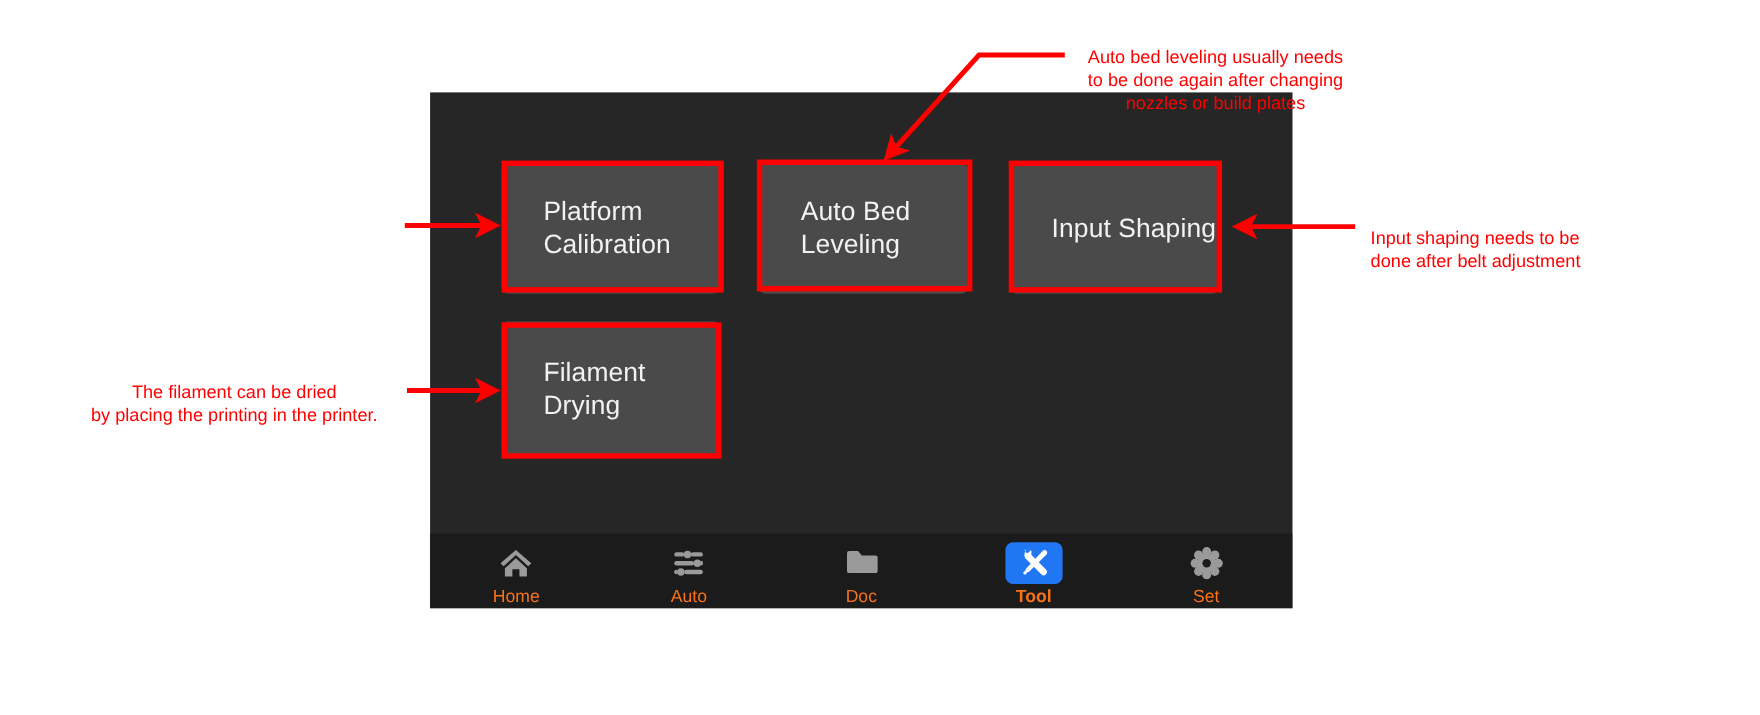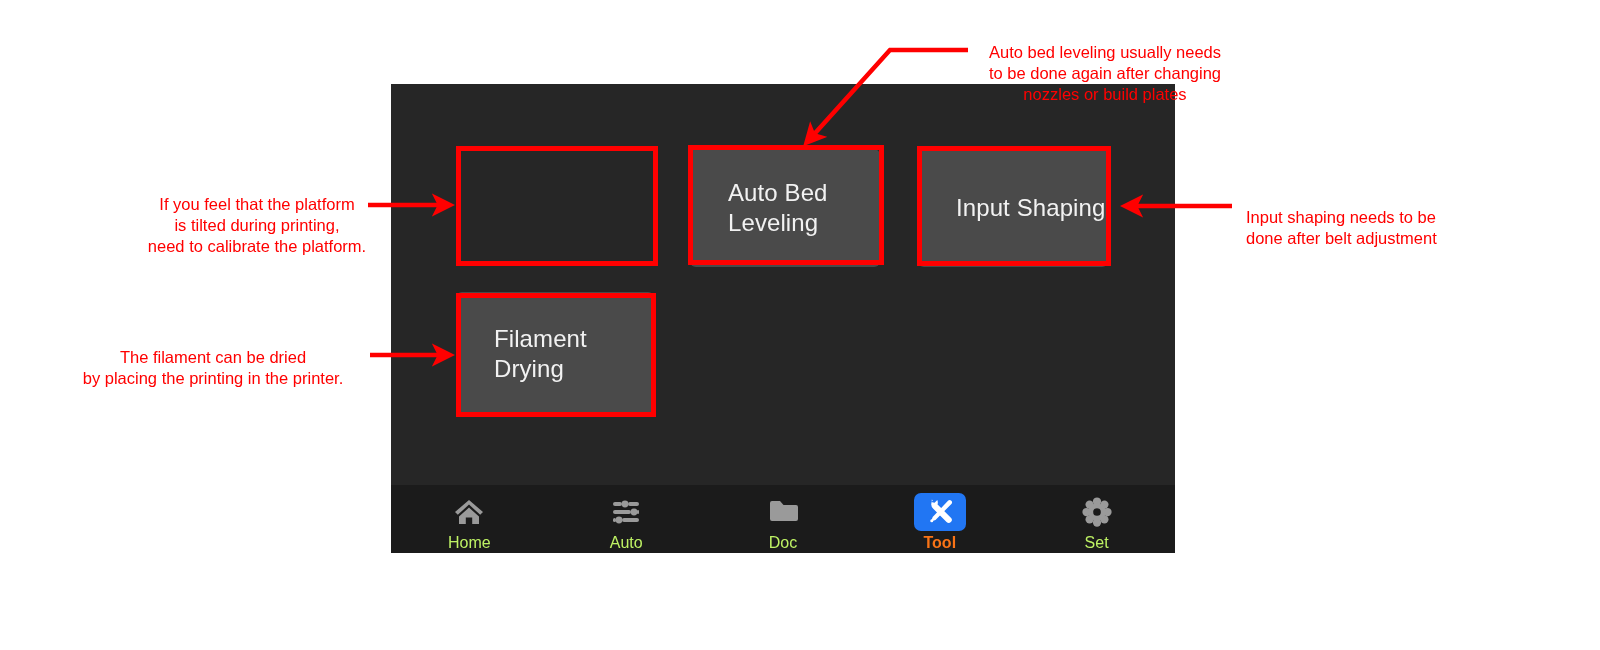--- a/index.html
+++ b/index.html
@@ -85,21 +85,21 @@
     align-items: center;
     justify-content: center;
     border-radius: 7px;
   }
   .nav-item.active .nav-icon-wrap {
     background: #2176f3;
   }
   .nav-label {
     margin-top: 2px;
     font-size: 16px;
-    color: #bef264;
+    color: #f97316;
     line-height: 20px;
   }
   .nav-item.active .nav-label {
     color: #f97316;
     font-weight: bold;
   }
   .nav-icon-wrap svg { display: block; }
 
   
   #annotation-layer {
@@ -131,20 +131,24 @@
   #redbox-input-shaping        { left: 917px; top: 146px; width: 194px; height: 120px; }
   #redbox-filament-drying      { left: 456px; top: 293px; width: 200px; height: 124px; }
 </style>
 </head>
 <body>
 
 <div id="device-panel">
 
   <div id="tile-grid">
 
+    <div class="tile" id="tile-platform-calibration">
+      <span class="tile-label">Platform
+Calibration</span>
+    </div>
 
     <div class="tile" id="tile-auto-bed-leveling">
       <span class="tile-label">Auto Bed
 Leveling</span>
     </div>
 
     <div class="tile" id="tile-input-shaping">
       <span class="tile-label">Input Shaping</span>
     </div>
 
@@ -248,25 +252,20 @@
 
     <path d="M368,205 L448,205" stroke="#ff0000" stroke-width="4.5" fill="none" marker-end="url(#arrowhead)"></path>
 
     <path d="M968,50 L890,50 L808,141" stroke="#ff0000" stroke-width="4.5" fill="none" stroke-linejoin="miter" marker-end="url(#arrowhead)"></path>
 
     <path d="M1232,206 L1127,206" stroke="#ff0000" stroke-width="4.5" fill="none" marker-end="url(#arrowhead)"></path>
 
     <path d="M370,355 L448,355" stroke="#ff0000" stroke-width="4.5" fill="none" marker-end="url(#arrowhead)"></path>
   </svg>
 
-  <div class="callout-text align-center" style="left:128px; top:173px; width:258px;">
-    <span>If you feel that the platform
-is tilted during printing,
-need to calibrate the platform.</span>
-  </div>
 
   <div class="callout-text align-center" style="left:960px; top:21px; width:290px;text-align:center;">
     <span>Auto bed leveling usually needs
 to be done again after changing
 nozzles or build plates</span>
   </div>
 
   <div class="callout-text align-left" style="left:1246px; top:186px; width:300px;">
     <span>Input shaping needs to be
 done after belt adjustment</span>

